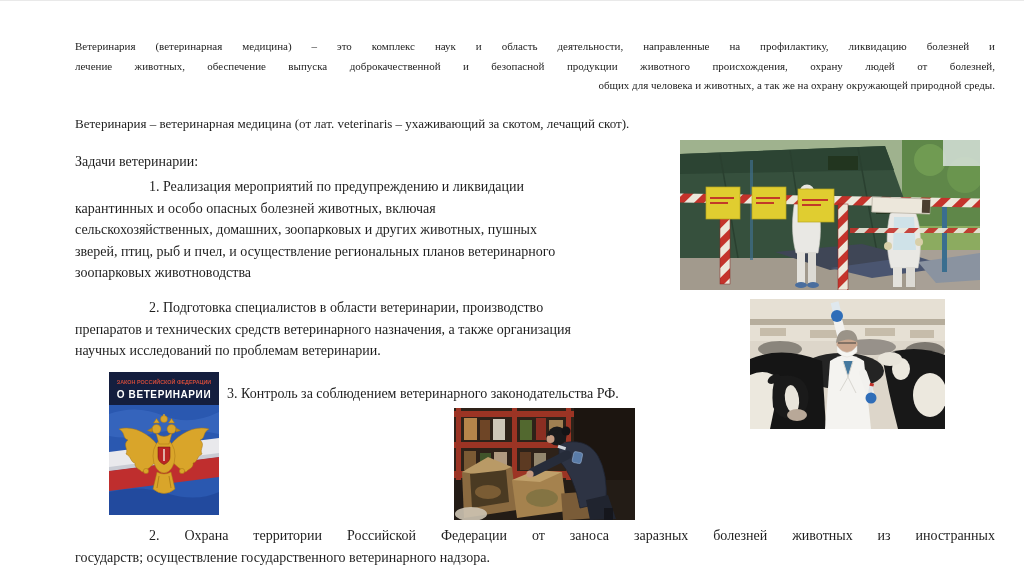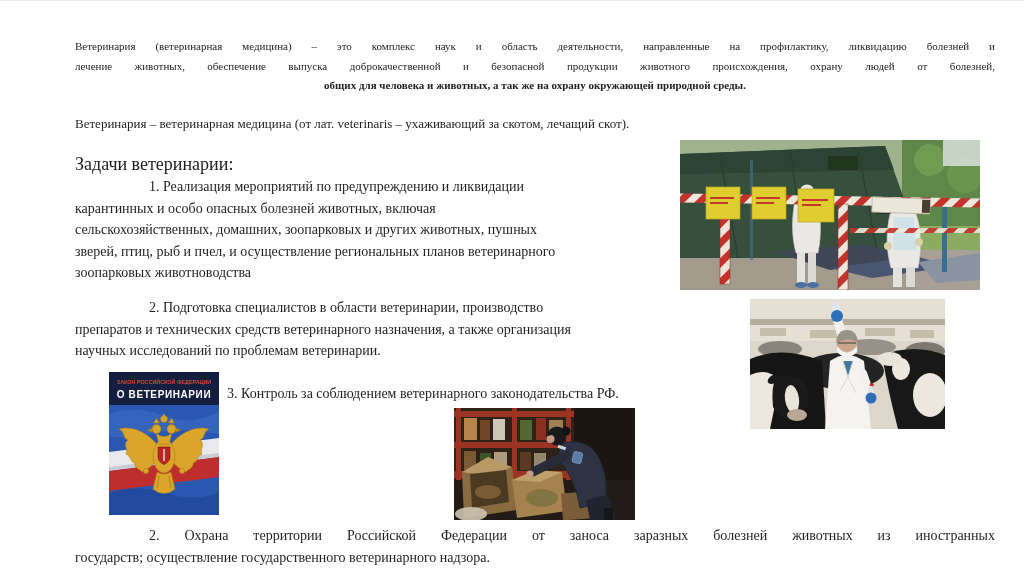--- a/index.html
+++ b/index.html
@@ -7,23 +7,23 @@
     width:1024px;height:576px;position:relative;overflow:hidden;
     background:#ffffff;color:#1e1e1e;
     font-family:"Liberation Serif", serif;
     box-shadow: inset 0 1px 0 #e9e9e9;
   }
   .abs{position:absolute;}
   
   .p1{left:75px;top:37px;width:920px;font-size:11px;line-height:19.5px;}
   .p2{left:75px;top:116px;width:920px;font-size:13px;white-space:nowrap;}
   .jline{text-align:justify;text-align-last:justify;}
-  .lline{text-align:center;white-space:nowrap;font-weight:bold;}
+  .lline{text-align:right;white-space:nowrap;}
   
-  .heading{left:75px;top:154px;font-size:18px;white-space:nowrap;}
+  .heading{left:75px;top:154px;font-size:14px;white-space:nowrap;}
   .task{font-size:14px;line-height:21.5px;}
   .t1{left:75px;top:176px;width:650px;}
   .t2{left:75px;top:297px;width:670px;}
   .t3{left:227px;top:383px;white-space:nowrap;}
   .t4{left:75px;top:525px;width:920px;}
   .tline{white-space:nowrap;}
   .tline.jl{white-space:normal;text-align:justify;text-align-last:justify;}
   .indent{padding-left:74px;}
   
   .photo{position:absolute;overflow:hidden;}

